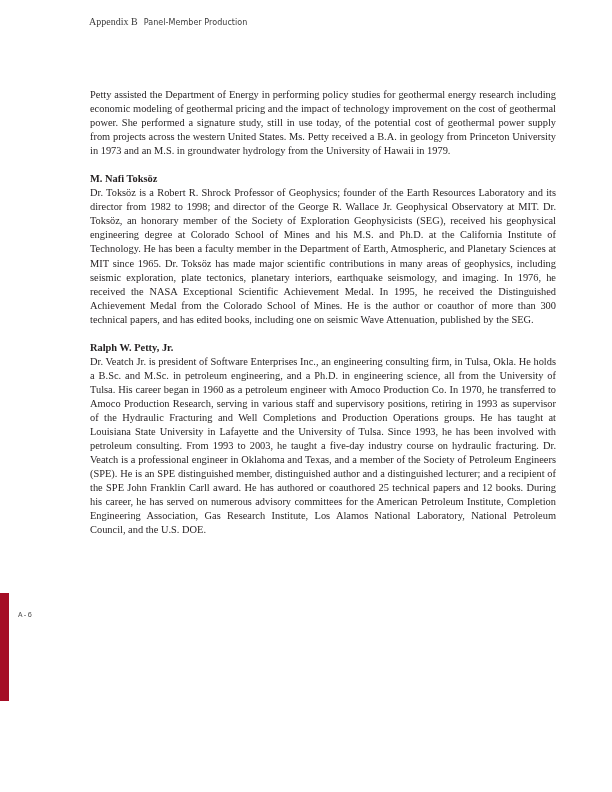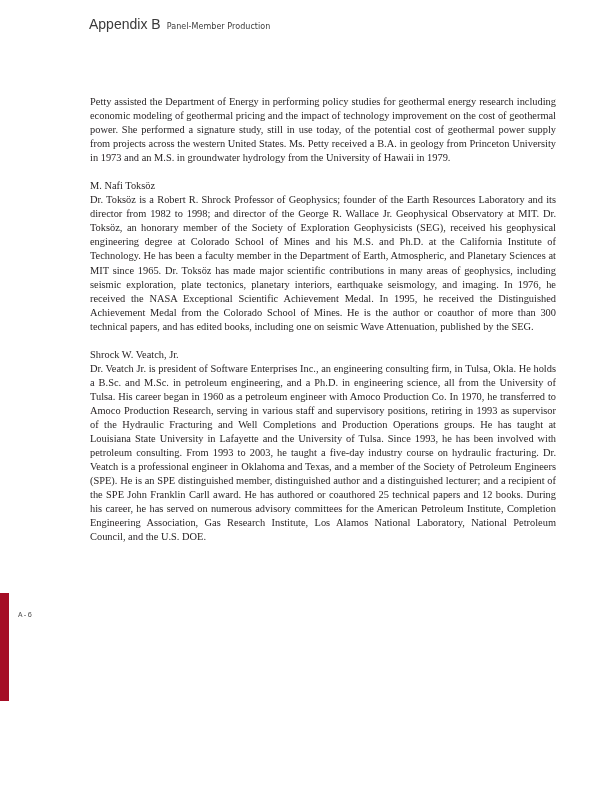--- a/index.html
+++ b/index.html
@@ -16,50 +16,50 @@
     }
     .running-header {
       position: absolute;
       left: 89px;
       top: 16px;
       font-size: 8.5px;
       color: #3a3a3a;
       white-space: nowrap;
     }
     .running-header .appendix {
-      font-family: Liberation Sans, sans-serif;
-      font-size: 14px;
+      font-family: Liberation Serif, serif;
+      font-size: 10px;
       margin-right: 4px;
     }
     .running-header .section-title {
       font-family: "DejaVu Sans", sans-serif;
       font-size: 8px;
       font-weight: normal;
       letter-spacing: 0.05px;
     }
     .content {
       position: absolute;
       left: 90px;
-      top: 95px;
+      top: 88px;
       width: 466px;
       font-family: "Liberation Serif", serif;
       font-size: 10.4px;
       line-height: 14.05px;
       text-align: justify;
       color: #231f20;
     }
     .content p {
       margin: 0;
       text-align: justify;
     }
     .bio {
       margin-top: 14px;
     }
     .bio-name {
-      font-weight: normal;
+      font-weight: bold;
       margin: 0;
     }
     .page-tab {
       position: absolute;
       left: 0;
       top: 593px;
       width: 9px;
       height: 108px;
       background: #a50e25;
     }
@@ -83,19 +83,19 @@
 
 <div class="content">
   <p>Petty assisted the Department of Energy in performing policy studies for geothermal energy research including economic modeling of geothermal pricing and the impact of technology improvement on the cost of geothermal power. She performed a signature study, still in use today, of the potential cost of geothermal power supply from projects across the western United States. Ms. Petty received a B.A. in geology from Princeton University in 1973 and an M.S. in groundwater hydrology from the University of Hawaii in 1979.</p>
 
   <div class="bio">
     <p class="bio-name">M. Nafi Toksöz</p>
     <p>Dr. Toksöz is a Robert R. Shrock Professor of Geophysics; founder of the Earth Resources Laboratory and its director from 1982 to 1998; and director of the George R. Wallace Jr. Geophysical Observatory at MIT. Dr. Toksöz, an honorary member of the Society of Exploration Geophysicists (SEG), received his geophysical engineering degree at Colorado School of Mines and his M.S. and Ph.D. at the California Institute of Technology. He has been a faculty member in the Department of Earth, Atmospheric, and Planetary Sciences at MIT since 1965. Dr. Toksöz has made major scientific contributions in many areas of geophysics, including seismic exploration, plate tectonics, planetary interiors, earthquake seismology, and imaging. In 1976, he received the NASA Exceptional Scientific Achievement Medal. In 1995, he received the Distinguished Achievement Medal from the Colorado School of Mines. He is the author or coauthor of more than 300 technical papers, and has edited books, including one on seismic Wave Attenuation, published by the SEG.</p>
   </div>
 
   <div class="bio">
-    <p class="bio-name">Shrock W. Veatch, Jr.</p>
+    <p class="bio-name">Ralph W. Petty, Jr.</p>
     <p>Dr. Veatch Jr. is president of Software Enterprises Inc., an engineering consulting firm, in Tulsa, Okla. He holds a B.Sc. and M.Sc. in petroleum engineering, and a Ph.D. in engineering science, all from the University of Tulsa. His career began in 1960 as a petroleum engineer with Amoco Production Co. In 1970, he transferred to Amoco Production Research, serving in various staff and supervisory positions, retiring in 1993 as supervisor of the Hydraulic Fracturing and Well Completions and Production Operations groups. He has taught at Louisiana State University in Lafayette and the University of Tulsa. Since 1993, he has been involved with petroleum consulting. From 1993 to 2003, he taught a five-day industry course on hydraulic fracturing. Dr. Veatch is a professional engineer in Oklahoma and Texas, and a member of the Society of Petroleum Engineers (SPE). He is an SPE distinguished member, distinguished author and a distinguished lecturer; and a recipient of the SPE John Franklin Carll award. He has authored or coauthored 25 technical papers and 12 books. During his career, he has served on numerous advisory committees for the American Petroleum Institute, Completion Engineering Association, Gas Research Institute, Los Alamos National Laboratory, National Petroleum Council, and the U.S. DOE.</p>
   </div>
 </div>
 
 <div class="page-tab"></div>
 <div class="page-number">A-6</div>
 
 </body></html>

